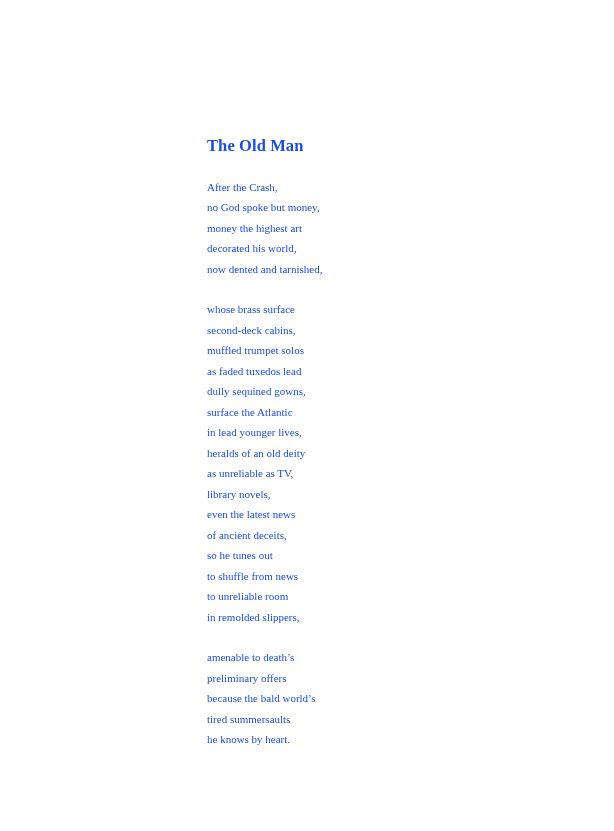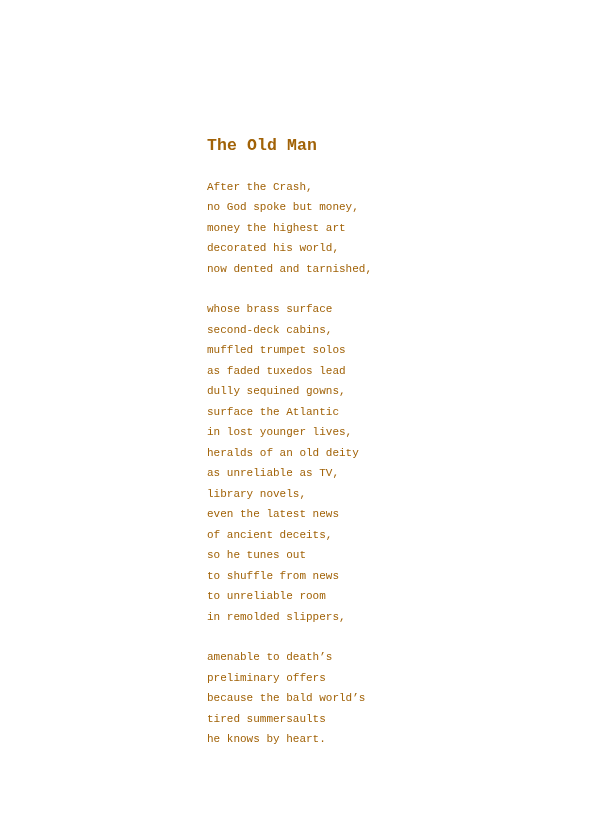--- a/index.html
+++ b/index.html
@@ -6,22 +6,22 @@
     margin: 0;
     padding: 0;
     background: #ffffff;
   }
   .page {
     position: relative;
     width: 525px;
     height: 831px;
     background: #ffffff;
     overflow: hidden;
-    font-family: Liberation Mono, monospace;
-    color: #a16207;
+    font-family: Liberation Serif, serif;
+    color: #1d4ed8;
     -webkit-font-smoothing: antialiased;
   }
   .poem {
     position: absolute;
     left: 207px;
     top: 136px;
     width: 380px;
   }
   .poem-title {
     font-size: 16.5px;
@@ -60,21 +60,21 @@
         <div class="line">decorated his world,</div>
         <div class="line">now dented and tarnished,</div>
       </div>
     <div class="stanza">
         <div class="line">whose brass surface</div>
         <div class="line">second-deck cabins,</div>
         <div class="line">muffled trumpet solos</div>
         <div class="line">as faded tuxedos lead</div>
         <div class="line">dully sequined gowns,</div>
         <div class="line">surface the Atlantic</div>
-        <div class="line">in lost younger lives,</div>
+        <div class="line">in lead younger lives,</div>
         <div class="line">heralds of an old deity</div>
         <div class="line">as unreliable as TV,</div>
         <div class="line">library novels,</div>
         <div class="line">even the latest news</div>
         <div class="line">of ancient deceits,</div>
         <div class="line">so he tunes out</div>
         <div class="line">to shuffle from news</div>
         <div class="line">to unreliable room</div>
         <div class="line">in remolded slippers,</div>
       </div>

